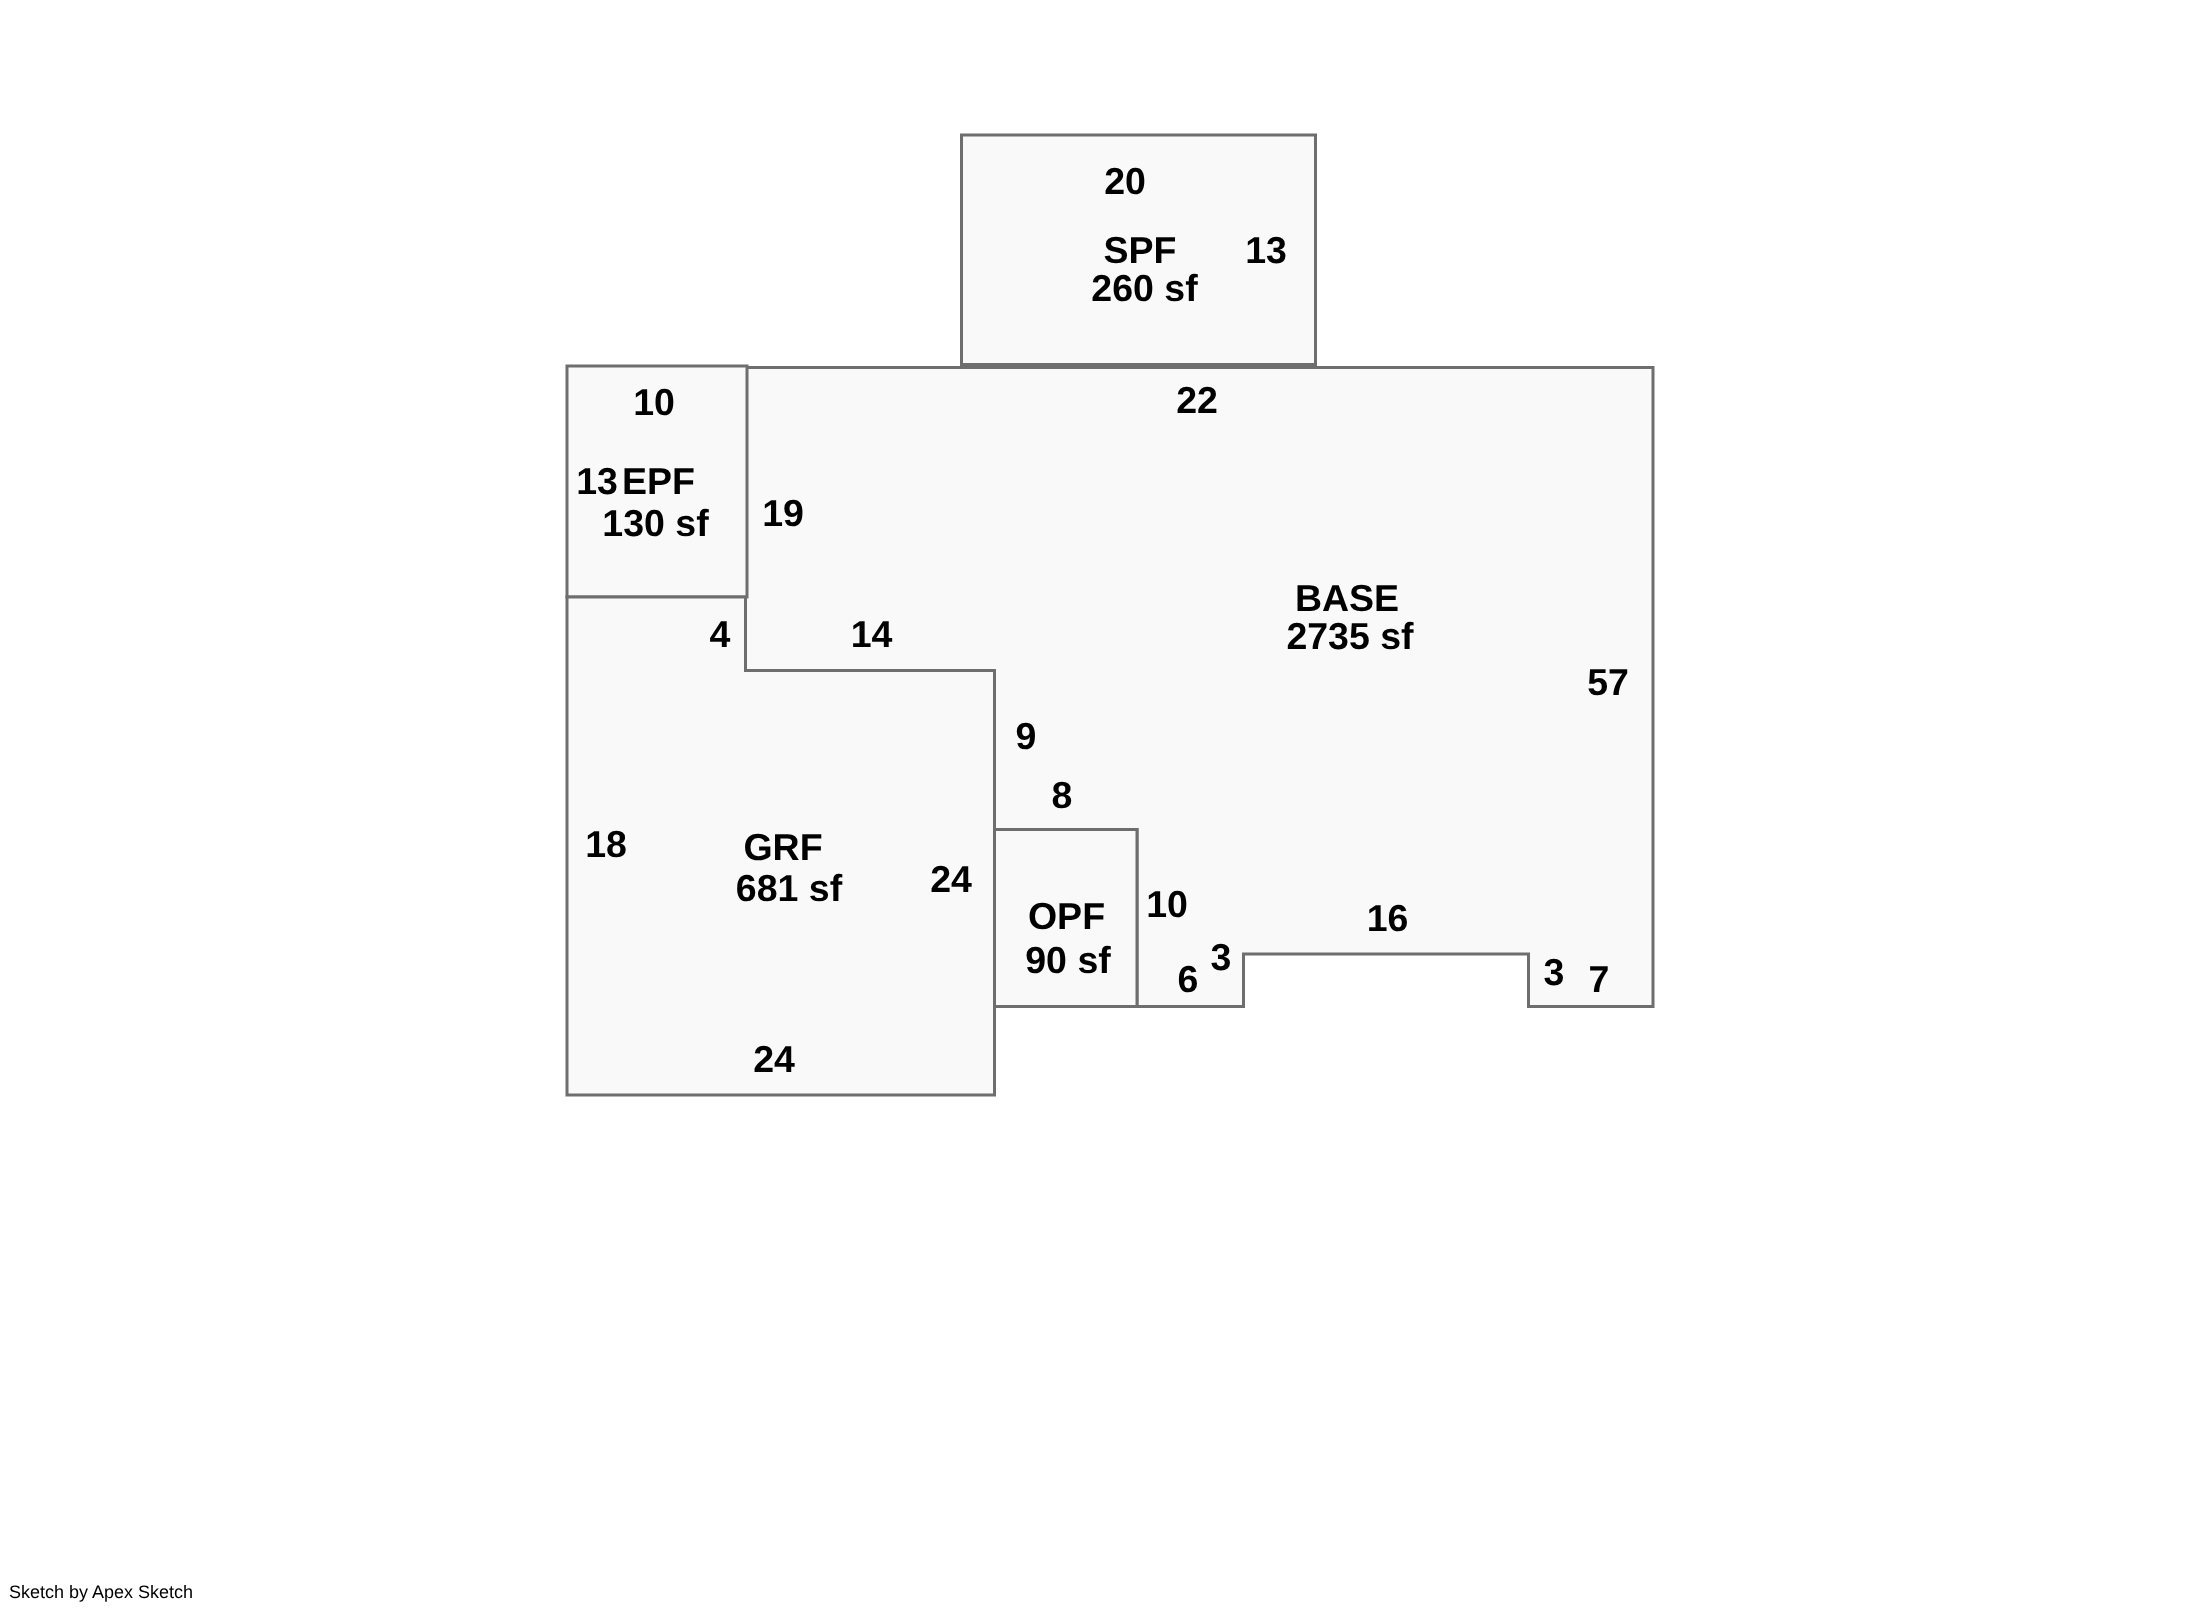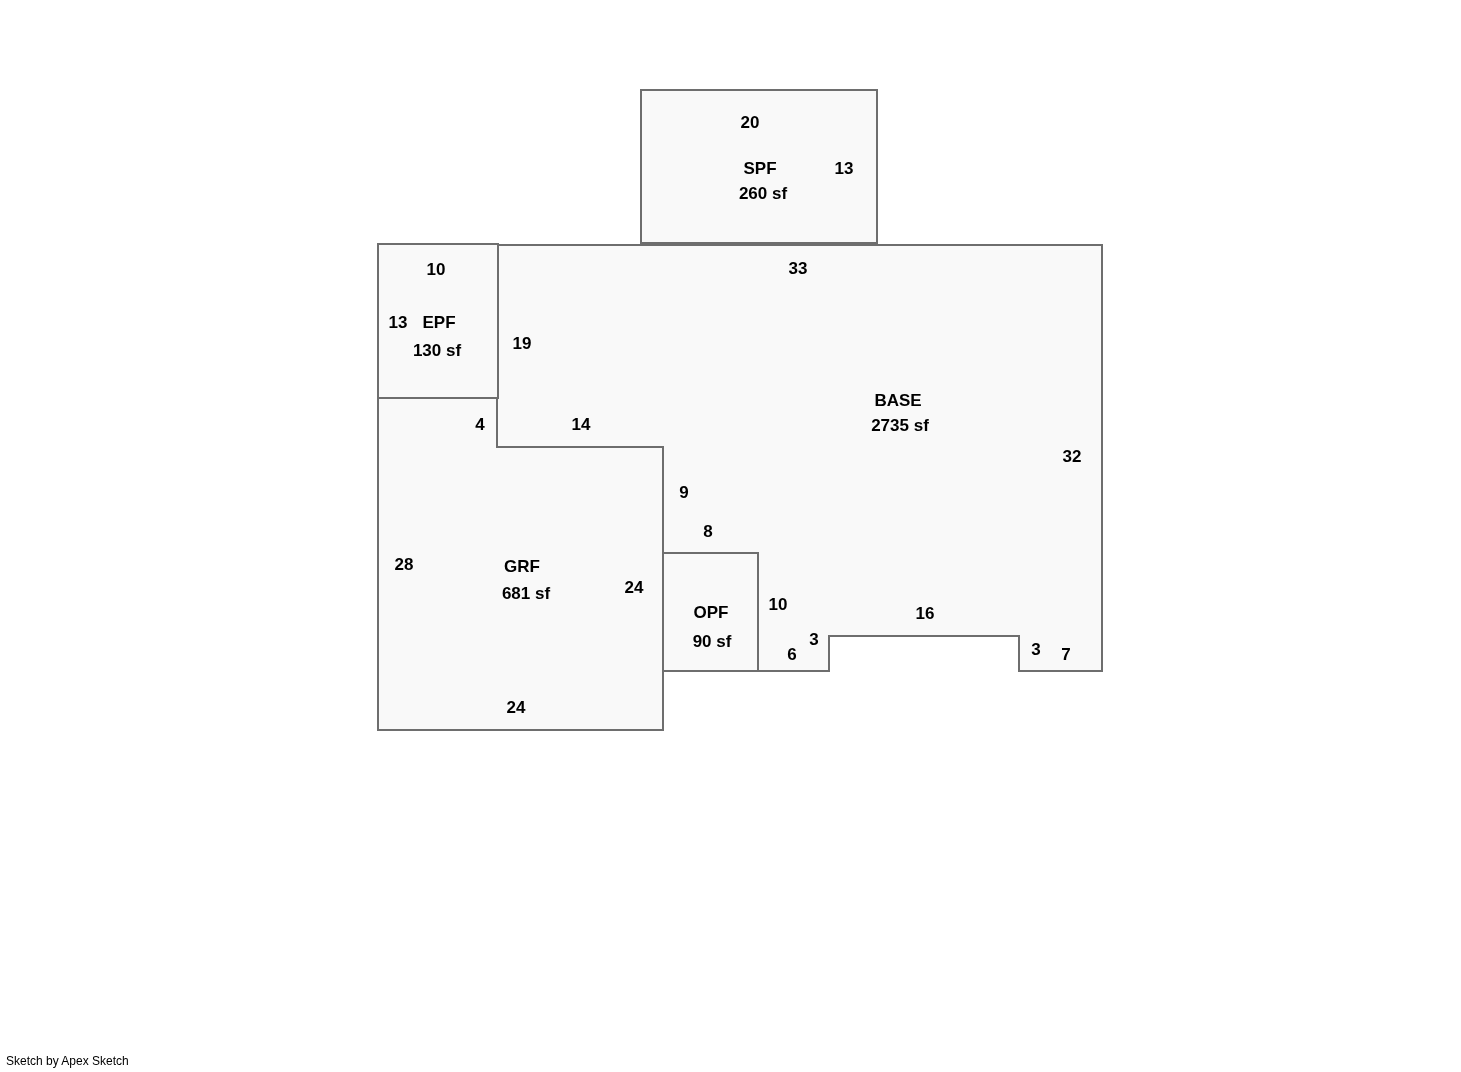--- a/index.html
+++ b/index.html
@@ -24,21 +24,21 @@
   }
   .plan-svg .shape {
     fill: #f9f9f9;
     stroke: #6e6e6e;
     stroke-width: 2px;
   }
   .lbl {
     position: absolute;
     transform: translate(-50%, -50%);
     font-weight: bold;
-    font-size: 17px;
+    font-size: 25px;
     line-height: 1;
     color: #000000;
     white-space: nowrap;
   }
   .credit {
     position: absolute;
     left: 6px;
     top: 1054px;
     font-size: 12px;
     font-weight: normal;
@@ -63,29 +63,29 @@
   <div class="lbl" style="left:750px;top:122px">20</div>
   <div class="lbl" style="left:760px;top:168px">SPF</div>
   <div class="lbl" style="left:844px;top:168px">13</div>
   <div class="lbl" style="left:763px;top:193px">260 sf</div>
 
   <div class="lbl" style="left:436px;top:269px">10</div>
   <div class="lbl" style="left:398px;top:322px">13</div>
   <div class="lbl" style="left:439px;top:322px">EPF</div>
   <div class="lbl" style="left:437px;top:350px">130 sf</div>
 
-  <div class="lbl" style="left:798px;top:268px">33</div>
+  <div class="lbl" style="left:798px;top:268px">22</div>
   <div class="lbl" style="left:522px;top:343px">19</div>
   <div class="lbl" style="left:898px;top:400px">BASE</div>
   <div class="lbl" style="left:900px;top:425px">2735 sf</div>
-  <div class="lbl" style="left:1072px;top:456px">32</div>
+  <div class="lbl" style="left:1072px;top:456px">57</div>
 
   <div class="lbl" style="left:480px;top:424px">4</div>
   <div class="lbl" style="left:581px;top:424px">14</div>
-  <div class="lbl" style="left:404px;top:564px">28</div>
+  <div class="lbl" style="left:404px;top:564px">18</div>
   <div class="lbl" style="left:522px;top:566px">GRF</div>
   <div class="lbl" style="left:526px;top:593px">681 sf</div>
   <div class="lbl" style="left:634px;top:587px">24</div>
   <div class="lbl" style="left:516px;top:707px">24</div>
 
   <div class="lbl" style="left:684px;top:492px">9</div>
   <div class="lbl" style="left:708px;top:531px">8</div>
   <div class="lbl" style="left:711px;top:612px">OPF</div>
   <div class="lbl" style="left:712px;top:641px">90 sf</div>
   <div class="lbl" style="left:778px;top:604px">10</div>

